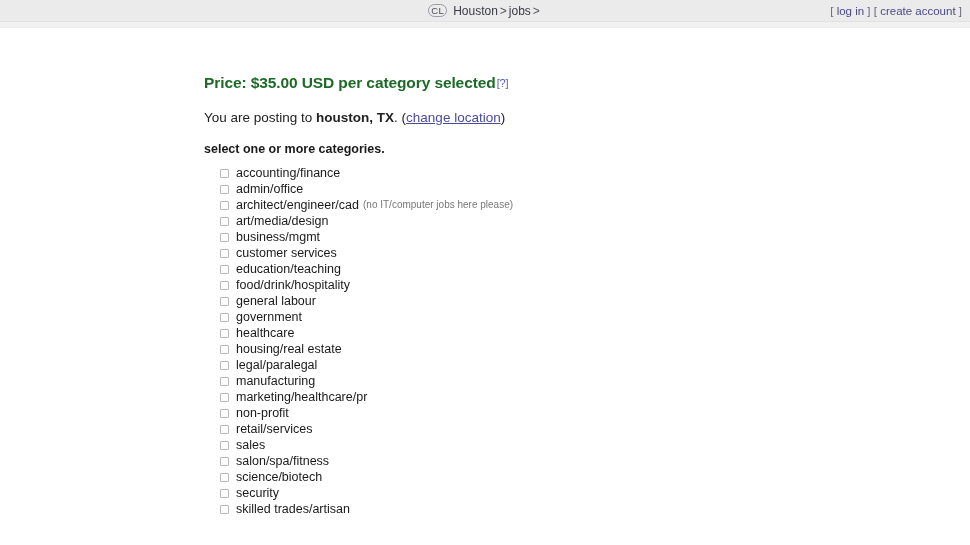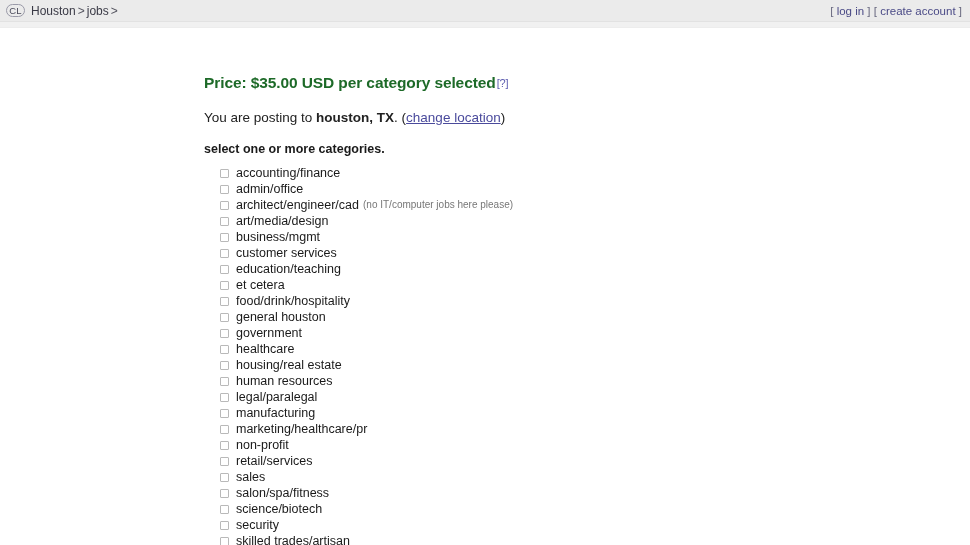--- a/index.html
+++ b/index.html
@@ -19,20 +19,21 @@
 
   
   .header {
     position: relative;
     height: 22px;
     background: #ebebeb;
     border-bottom: 1px solid #e2e2e2;
     display: flex;
     align-items: center;
     padding: 0 6px;
+    justify-content: center;
   }
   .header-strip {
     height: 6px;
     background: #f1f1f1;
     border-bottom: 1px solid #ededed;
   }
   .cl-logo {
     display: inline-flex;
     align-items: center;
     justify-content: center;
@@ -190,48 +191,40 @@
       <li>
         <span class="cat-checkbox"></span>
         <span class="cat-label">customer services</span>
       </li>
       <li>
         <span class="cat-checkbox"></span>
         <span class="cat-label">education/teaching</span>
       </li>
       <li>
         <span class="cat-checkbox"></span>
-        <span class="cat-label">et cetera</span>
-      </li>
-      <li>
-        <span class="cat-checkbox"></span>
         <span class="cat-label">food/drink/hospitality</span>
       </li>
       <li>
         <span class="cat-checkbox"></span>
-        <span class="cat-label">general houston</span>
+        <span class="cat-label">general labour</span>
       </li>
       <li>
         <span class="cat-checkbox"></span>
         <span class="cat-label">government</span>
       </li>
       <li>
         <span class="cat-checkbox"></span>
         <span class="cat-label">healthcare</span>
       </li>
       <li>
         <span class="cat-checkbox"></span>
         <span class="cat-label">housing/real estate</span>
       </li>
       <li>
         <span class="cat-checkbox"></span>
-        <span class="cat-label">human resources</span>
-      </li>
-      <li>
-        <span class="cat-checkbox"></span>
         <span class="cat-label">legal/paralegal</span>
       </li>
       <li>
         <span class="cat-checkbox"></span>
         <span class="cat-label">manufacturing</span>
       </li>
       <li>
         <span class="cat-checkbox"></span>
         <span class="cat-label">marketing/healthcare/pr</span>
       </li>

